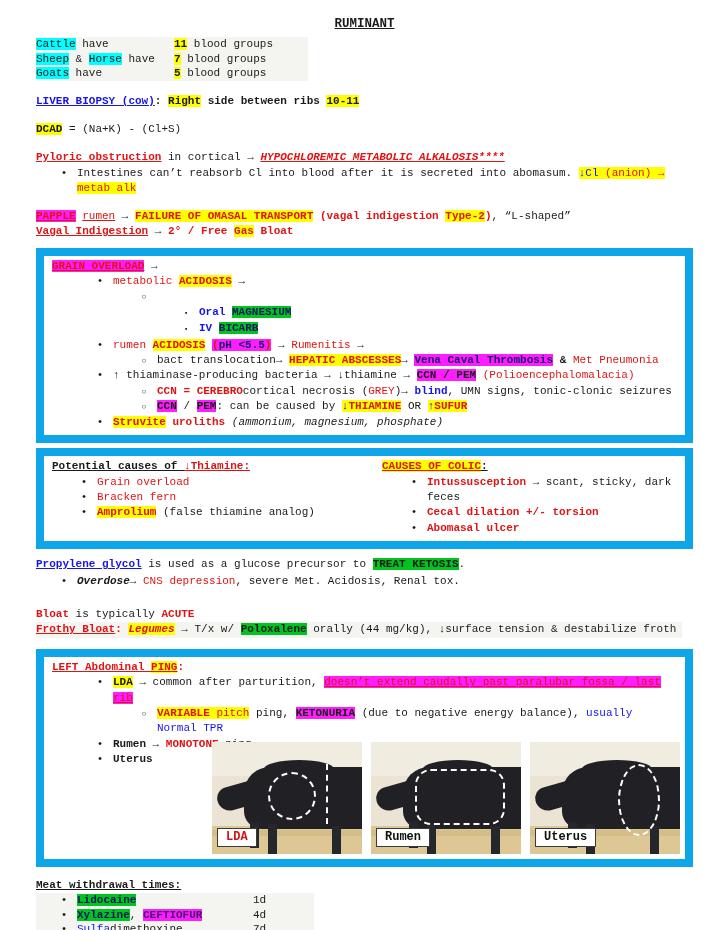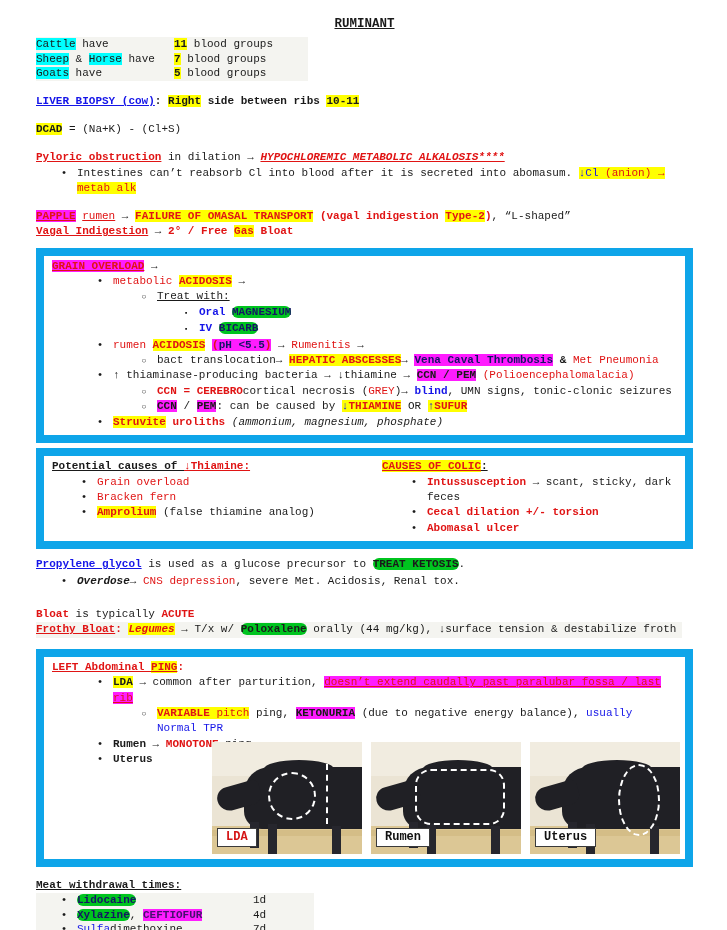--- a/index.html
+++ b/index.html
@@ -24,21 +24,21 @@
   .bold{font-weight:bold;}
   .italic{font-style:italic;}
   .underline{text-decoration:underline;}
   .red{color:#e01414;}
   .blue{color:#1515e8;}
   .navy{color:#141464;}
   .purple{color:#46106e;}
   .hl-yellow{background:#ffff00;}
   .hl-cyan{background:#00ffff;}
   .hl-magenta{background:#ff1cff;}
-  .hl-green{background:#00c41f;border-radius:6px;}
+  .hl-green{background:#00c41f;}
   .gray-bg{background:#f4f4f0;}
   .box{border:8px solid #0ea5e9;padding:3px 8px 5px 8px;line-height:15.4px;}
   .colbox{display:flex;}
   .colbox .col-left{width:330px;}
   .colbox .col-right{flex:1;}
   .trow{display:flex;width:272px;background:#f4f4f0;line-height:14.6px;}
   .tleft{width:138px;flex:none;}
   .wrow{display:flex;align-items:baseline;width:278px;background:#f4f4f0;line-height:14.6px;}
   .wdrug{width:176px;flex:none;}
   .figures{display:flex;gap:9px;margin-left:160px;margin-top:-26px;}
@@ -77,21 +77,21 @@
         <span><span class="bold hl-yellow">5</span><span> blood groups</span></span>
       </div>
     </div>
     <div class="line" style="margin-top: 13px;">
       <span class="ltext"><span class="bold blue underline">LIVER BIOPSY (cow)</span><span class="bold">: </span><span class="bold hl-yellow">Right</span><span class="bold"> side between ribs </span><span class="bold hl-yellow">10-11</span></span>
     </div>
     <div class="line" style="margin-top: 13px;">
       <span class="ltext"><span class="bold hl-yellow">DCAD</span><span> = (Na+K) - (Cl+S)</span></span>
     </div>
     <div class="line" style="margin-top: 12px;">
-      <span class="ltext"><span class="bold red underline">Pyloric obstruction</span><span> in dilation </span><span>→ </span><span class="bold italic red underline">HYPOCHLOREMIC METABOLIC ALKALOSIS****</span></span>
+      <span class="ltext"><span class="bold red underline">Pyloric obstruction</span><span> in cortical </span><span>→ </span><span class="bold italic red underline">HYPOCHLOREMIC METABOLIC ALKALOSIS****</span></span>
     </div>
     <div class="line in1" style="margin-top: 1px;">
       <span class="bullet b1">•</span>
       <span class="ltext"><span>Intestines can’t reabsorb Cl into blood after it is secreted into abomasum. </span><span class="blue hl-yellow">↓Cl</span><span class="red hl-yellow"> (anion)</span><span class="red hl-yellow"> → </span><span class="red hl-yellow">metab alk</span></span>
     </div>
     <div class="line" style="margin-top: 12px;">
       <span class="ltext"><span class="bold red underline hl-magenta">PAPPLE</span><span> </span><span class="red underline">rumen</span><span> → </span><span class="bold red hl-yellow">FAILURE OF OMASAL TRANSPORT</span><span> </span><span class="bold red">(vagal indigestion </span><span class="bold red hl-yellow">Type-2</span><span class="bold red">)</span><span>, “L-shaped”</span></span>
     </div>
     <div class="line" style="margin-top: 0px;">
       <span class="ltext"><span class="bold red underline">Vagal Indigestion</span><span> → </span><span class="bold red">2° / Free </span><span class="bold red hl-yellow">Gas</span><span class="bold red"> Bloat</span></span>
@@ -99,21 +99,20 @@
     <div class="box" style="margin-top: 8px;">
       <div class="line">
         <span class="ltext"><span class="bold red underline hl-magenta">GRAIN OVERLOAD</span><span> →</span></span>
       </div>
       <div class="line in1">
         <span class="bullet b1">•</span>
         <span class="ltext"><span class="red">metabolic </span><span class="bold red hl-yellow">ACIDOSIS</span><span> →</span></span>
       </div>
       <div class="line in2">
         <span class="bullet b2">○</span>
-        <span class="ltext"><span class="underline">Treat with:</span></span>
       </div>
       <div class="line in3">
         <span class="bullet b3">▪</span>
         <span class="ltext"><span class="bold blue">Oral</span><span> </span><span class="bold navy hl-green">MAGNESIUM</span></span>
       </div>
       <div class="line in3">
         <span class="bullet b3">▪</span>
         <span class="ltext"><span class="bold blue">IV</span><span> </span><span class="bold navy hl-green">BICARB</span></span>
       </div>
       <div class="line in1">

